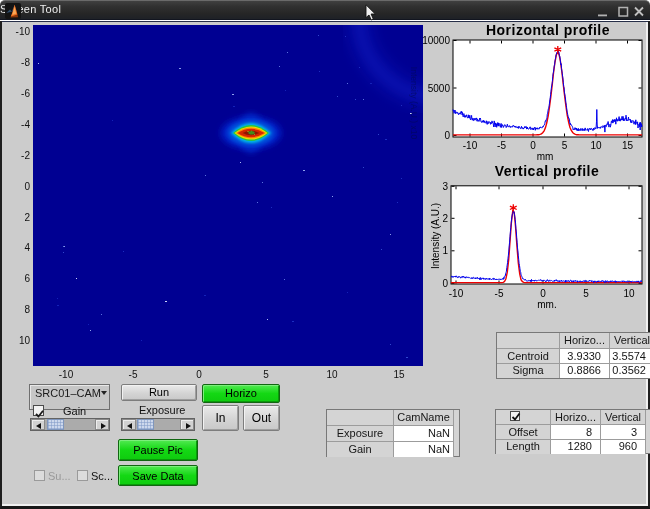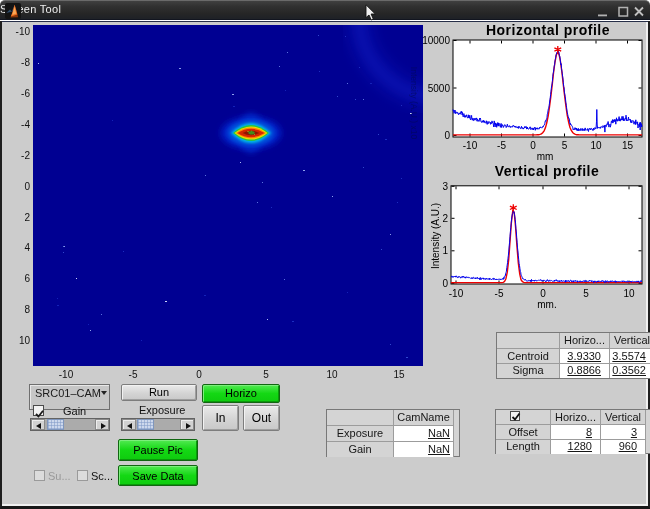--- a/index.html
+++ b/index.html
@@ -21,21 +21,21 @@
 .btn.green { background:linear-gradient(#52ea52, #14d814 50%, #0ecb0e); border:1px solid #116611;
   box-shadow:inset 1px 1px 0 #7bef7b, inset -1px -1px 0 #0a9a0a; }
 .btn.red { background:linear-gradient(#f56060, #ea3030 55%, #dd2424); border:1px solid #771111; color:#6d0505;
   box-shadow:inset 1px 1px 0 #f88f8f, inset -1px -1px 0 #b01616; }
 .cb { position:absolute; width:11px; height:11px; background:#f2f2f2; border:1px solid #4a4a4a; }
 .cb.dis { background:#dcdcdc; border:1px solid #9a9a9a; }
 .tbl { position:absolute; border:1px solid #787878; background:#d4d4d4;margin-left:40px; }
 .tbl .cell { position:absolute; font-size:11px; color:#161616; border-right:1px solid #9c9c9c; border-bottom:1px solid #9c9c9c; overflow:hidden; white-space:nowrap; }
 .tbl .hdr { background:#d4d4d4; text-align:center; }
 .tbl .rowl { background:#d4d4d4; text-align:center; }
-.tbl .val { background:#ffffff; text-align:right; padding-right:3px;text-decoration:underline; }
+.tbl .val { background:#ffffff; text-align:right; padding-right:3px; }
 .sb { position:absolute; border:1px solid #636363; background:#ababab; }
 .sb .ar { position:absolute; top:0; width:14px; height:100%; background:#d2d2d2; border:1px solid #8a8a8a; box-shadow:inset 1px 1px 0 #eeeeee; }
 .sb .th { position:absolute; top:0; height:100%; background:#cdd8ec;
   border:1px solid #7f96bc;
   background-image:repeating-linear-gradient(0deg, rgba(130,155,200,0.55) 0 1px, transparent 1px 3px), repeating-linear-gradient(90deg, rgba(130,155,200,0.55) 0 1px, transparent 1px 3px); }
 .tri { width:0; height:0; position:absolute; }
 #t1 .val, #t3 .val { padding-right:8px; }
 </style>
 </head>
 <body>

